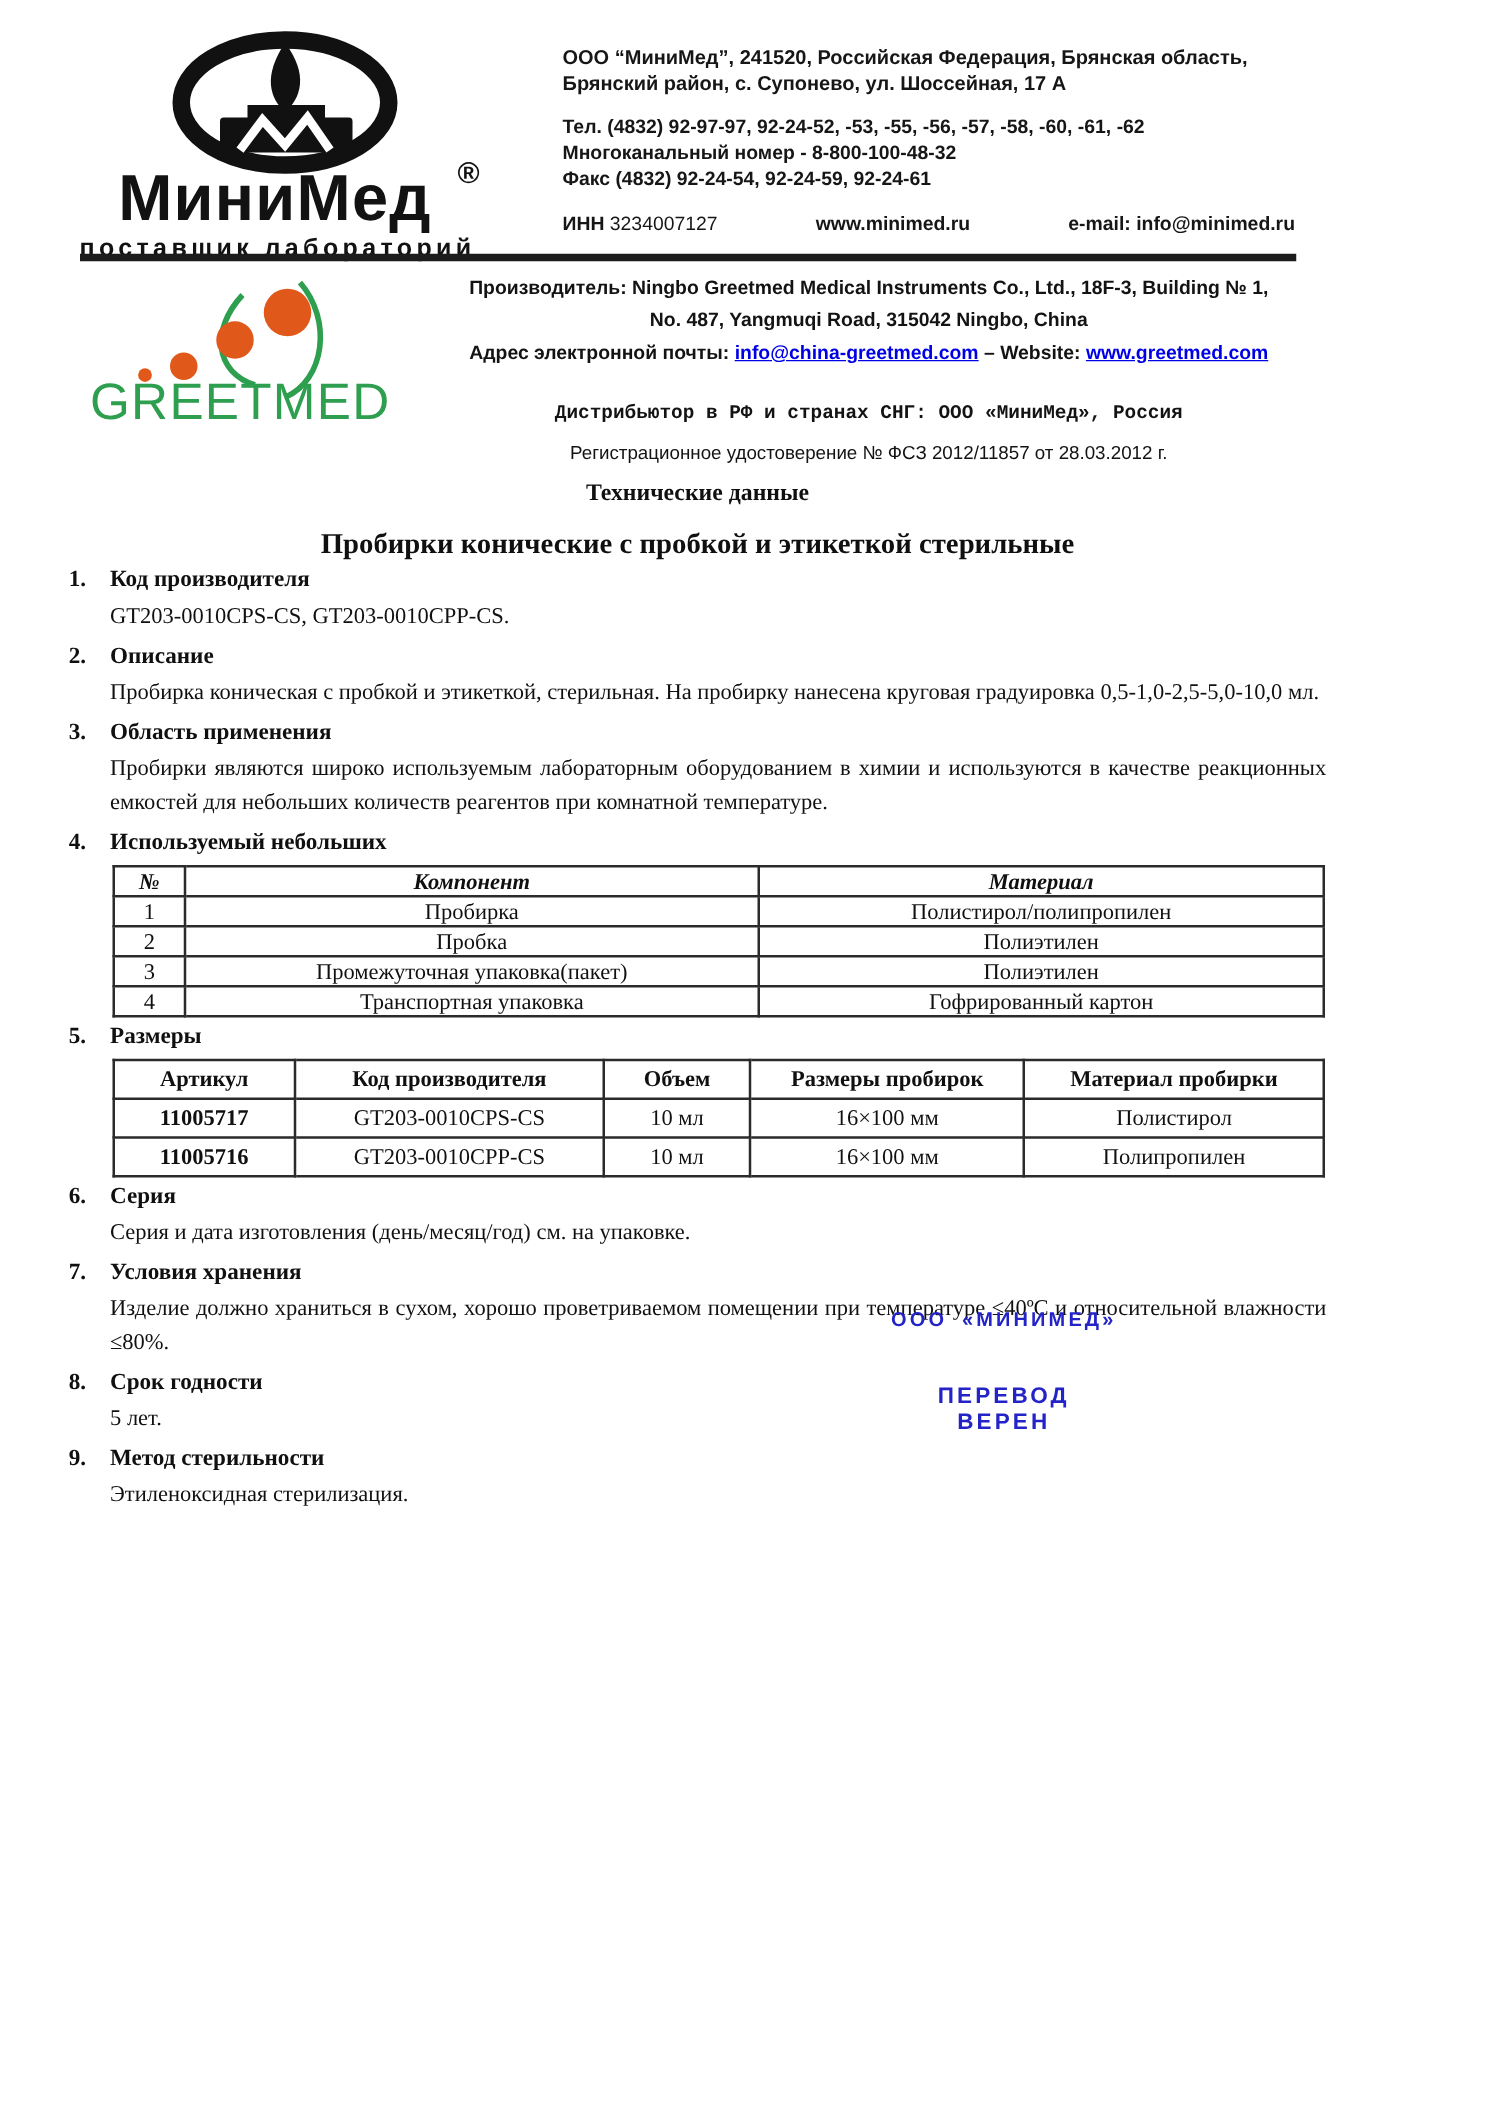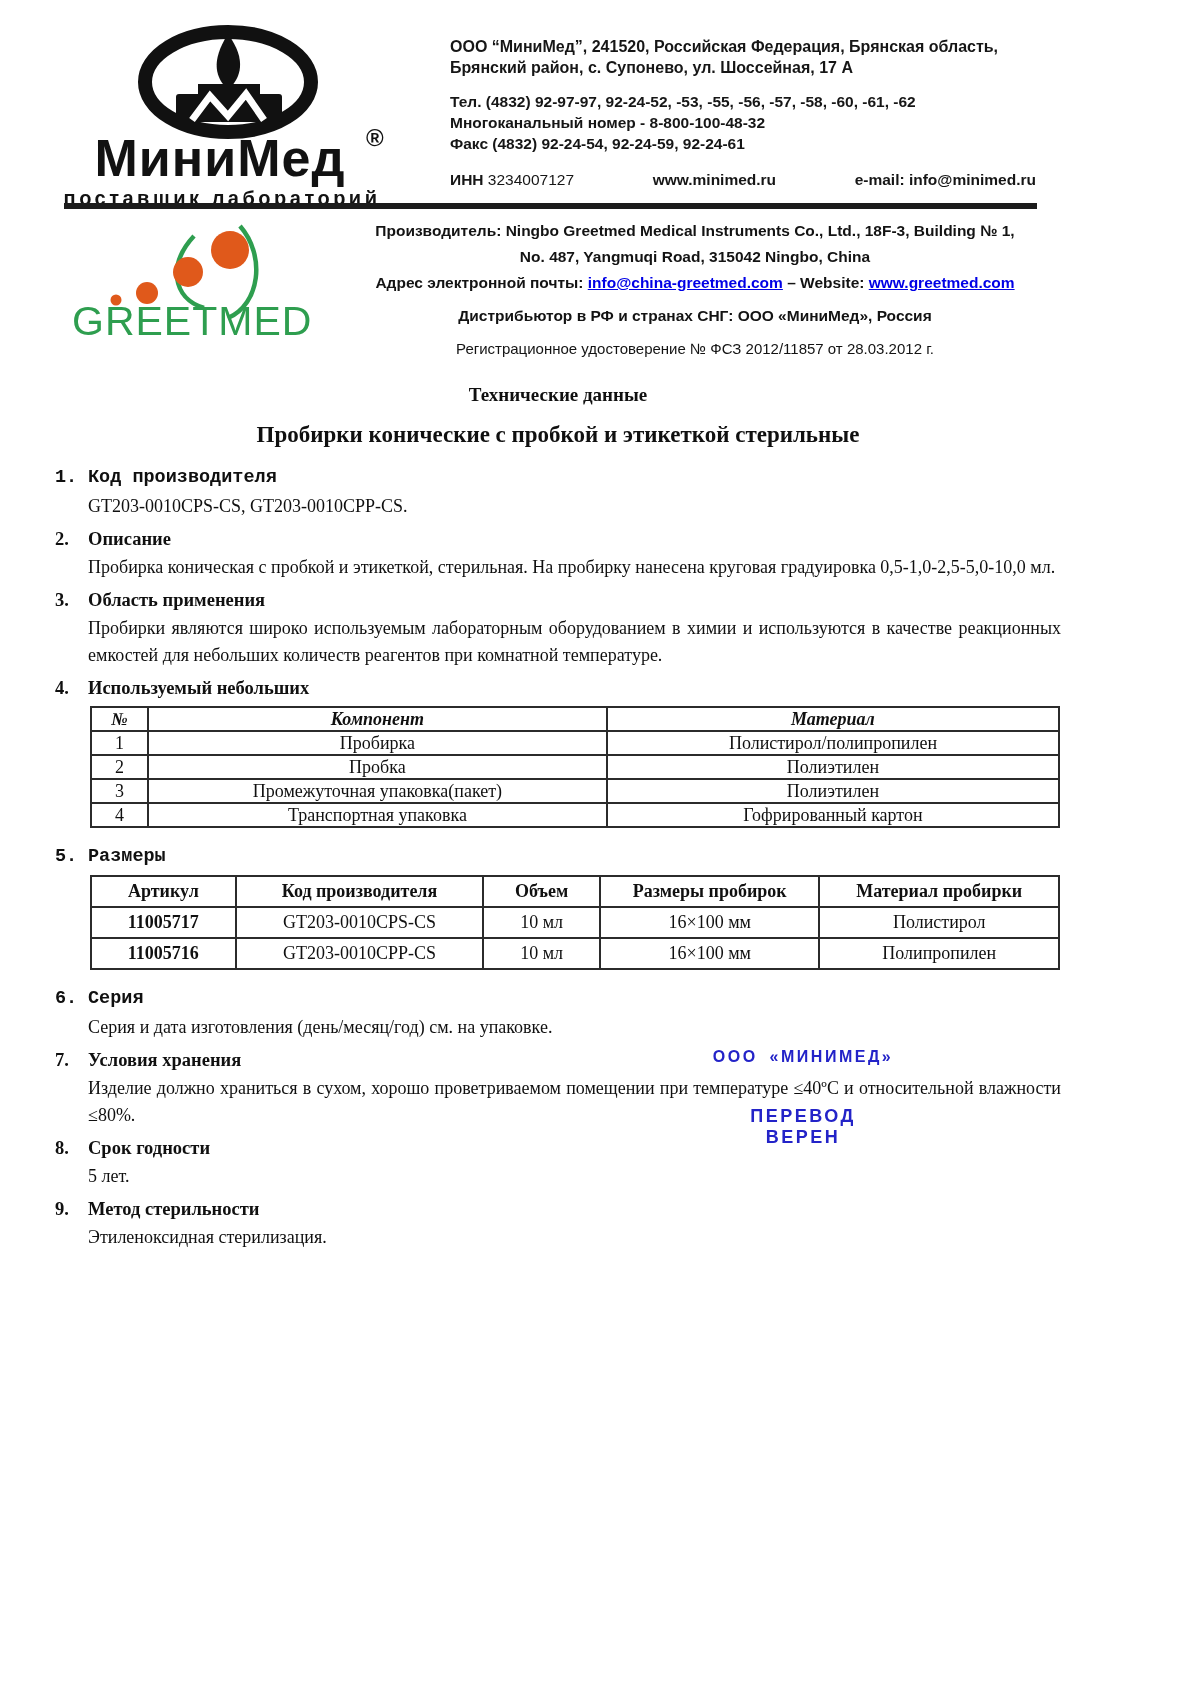--- a/index.html
+++ b/index.html
@@ -24,32 +24,32 @@
   
   .divider { position:absolute; left:64px; top:203px; width:973px; height:6px; background:#1c1c1c; }
 
   
   .logo-gm { position:absolute; left:62px; top:214px; width:274px; }
   .logo-gm svg { display:block; width:100%; }
 
   
   .mfr { position:absolute; left:352px; top:218px; width:686px; text-align:center;
          font-weight:bold; font-size:15.5px; line-height:26px; color:#131313; }
-  .mfr .dist { margin-top:7px; }
+  .mfr .dist { margin-top:21px;font-family:Liberation Mono, monospace; }
   .mfr .mfr-reg { margin-top:7px; font-weight:normal; font-size:15px; text-align:center; }
   a.link { color:#0000e6; text-decoration:underline; }
 
   
   .doc { position:absolute; left:55px; top:383px; width:1006px;
          font-family:"Liberation Serif", serif; color:#101010; }
   .subtitle { text-align:center; font-weight:bold; font-size:19px; line-height:24px; }
   .title    { text-align:center; font-weight:bold; font-size:23px; line-height:28px; margin-top:14px; }
   .section  { margin-top:0; }
   .sec-head { font-size:18.5px; font-weight:bold; line-height:26px; margin-top:6px; }
-  .sec-head.gap { margin-top:16px;font-family:Liberation Mono, monospace; }
+  .sec-head.gap { margin-top:2px; }
   .sec-num  { display:inline-block; width:33px; }
   .sec-body { font-size:18px; line-height:27px; margin:2px 0 0 33px; text-align:justify; }
 
   
   table { border-collapse:collapse; margin:5px 0 0 35px; font-size:18px; text-align:center;
           font-family:"Liberation Serif", serif; color:#101010; }
   td, th { border:2px solid #2b2b2b; padding:0 6px; }
   .t1 { width:970px; }
   .t1 th { font-style:italic; font-weight:bold; height:24px; }
   .t1 td { height:24px; }

